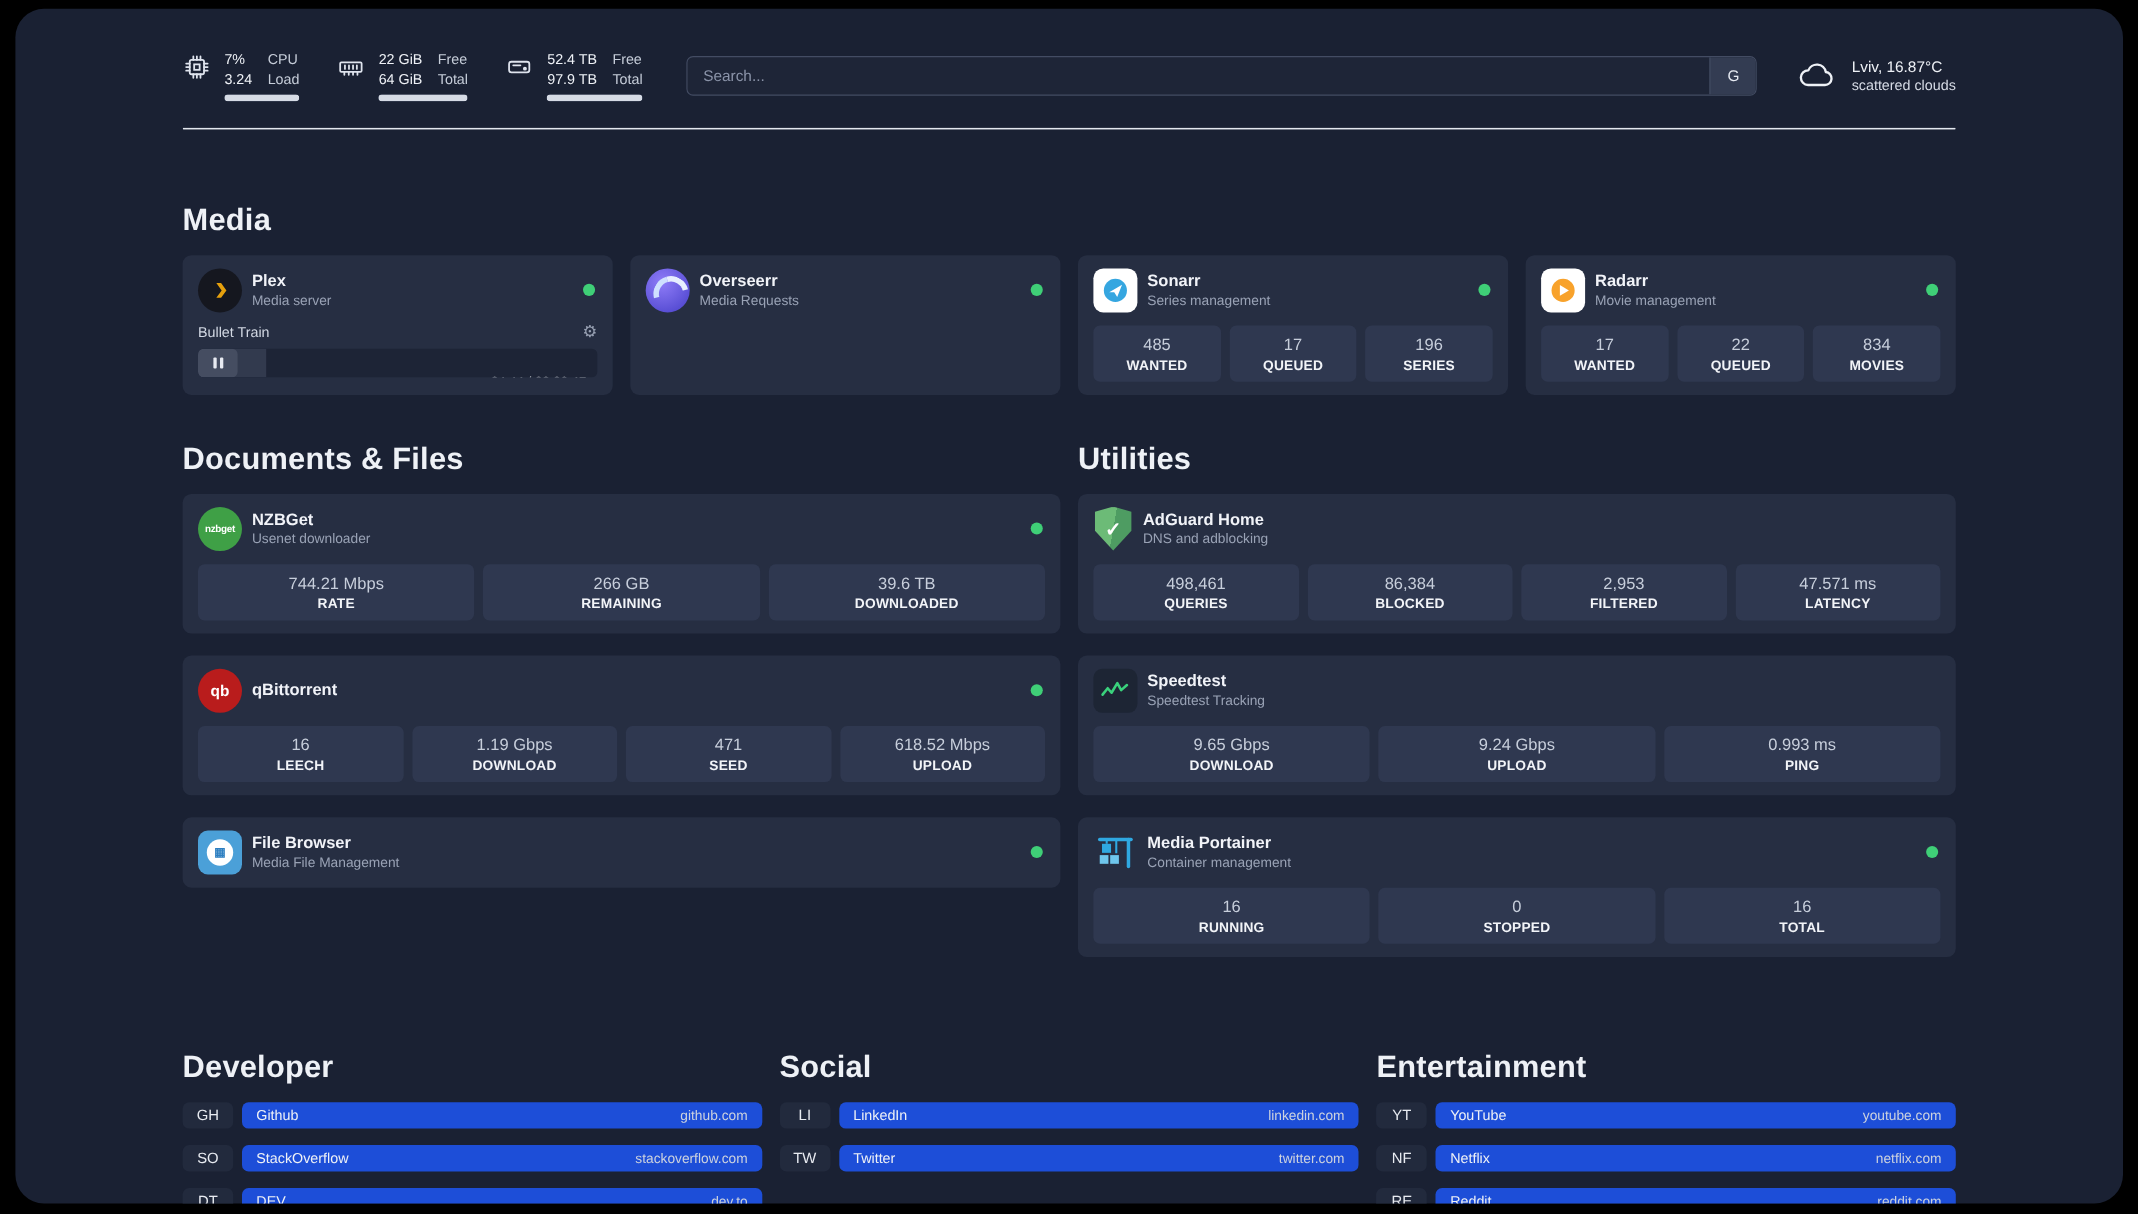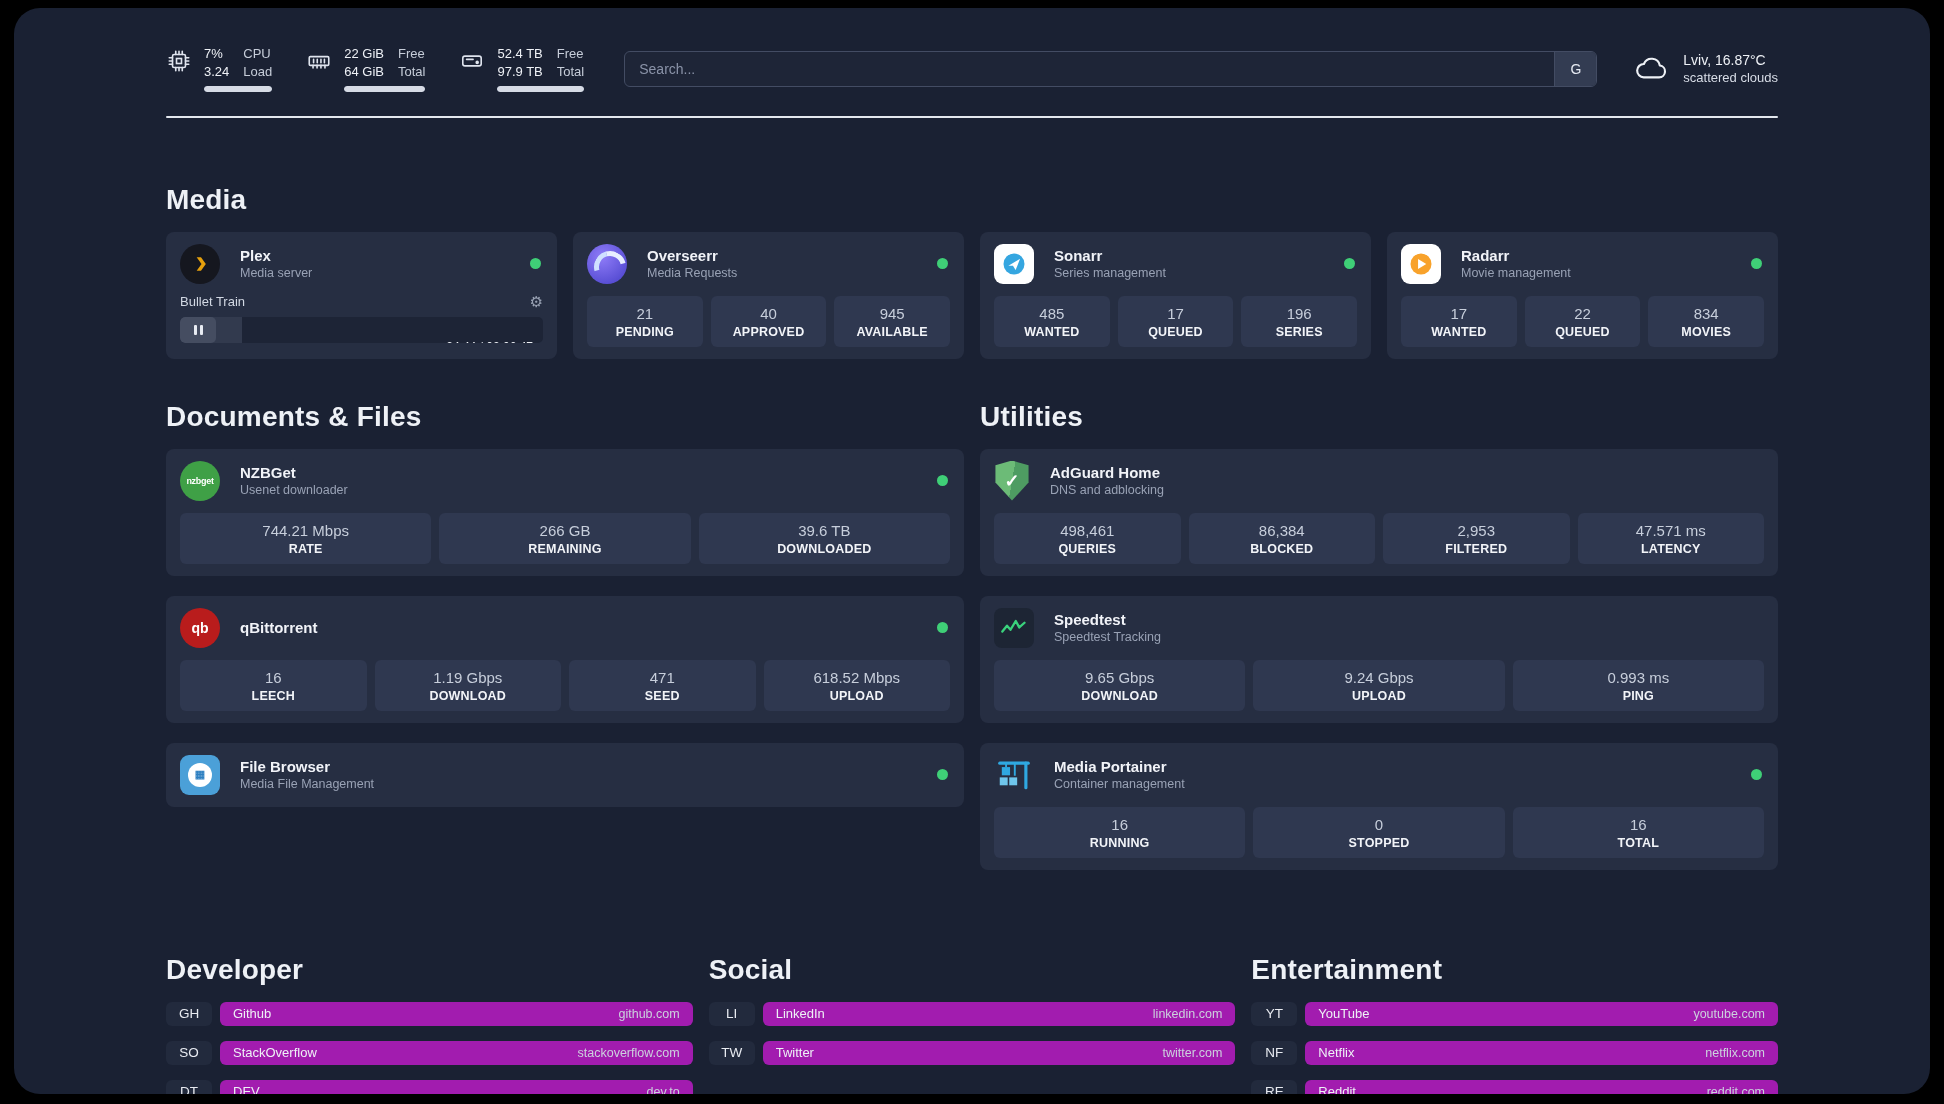--- a/index.html
+++ b/index.html
@@ -31,21 +31,21 @@
   .weather-cond { font-size:13px; color:#d7dce6; }
 
   .divider { margin-top:24px; border-top:2px solid #e3e7ee; border-radius:2px; }
 
   
   .section-title { color:#eef1f6; font-size:28px; font-weight:600; letter-spacing:.2px; }
   .media-section { margin-top:66px; }
   .media-grid { margin-top:16px; display:grid; grid-template-columns:repeat(4,1fr); gap:16px; }
 
   .card { background:#262e42; border-radius:8px; padding:12px 14px; cursor:pointer; }
-  .card-head { display:flex; align-items:center; gap:20px; }
+  .card-head { display:flex; align-items:center; gap:9px; }
   .app-meta { flex:1; display:flex; flex-direction:column; gap:2px; }
   .app-name { color:#f1f3f8; font-size:15px; font-weight:600; }
   .app-desc { color:#99a2b5; font-size:12.5px; }
   .status-dot { width:11px; height:11px; border-radius:50%; background:#3fcf77; margin-right:2px; }
 
   .stats-row { display:flex; gap:8px; margin-top:12px; }
   .stat { flex:1; background:#2f3850; border-radius:6px; padding:9px 6px 8px 6px; text-align:center; }
   .stat-value { color:#c7cedb; font-size:15px; }
   .stat-label { color:#f2f4f8; font-size:12.5px; font-weight:700; margin-top:3px; letter-spacing:.2px; }
 
@@ -78,21 +78,21 @@
   
   .cols { display:grid; grid-template-columns:1fr 1fr; gap:16px; margin-top:42px; }
   .col .section-title { display:block; }
   .col-cards { margin-top:16px; display:flex; flex-direction:column; gap:20px; }
 
   
   .bookmarks { display:grid; grid-template-columns:1fr 1fr 1fr; gap:16px; margin-top:84px; }
   .bm-rows { margin-top:16px; display:flex; flex-direction:column; gap:15px; }
   .bm-row { display:flex; align-items:stretch; gap:8px; height:24px; cursor:pointer; }
   .bm-abbr { width:46px; background:#222a3d; border-radius:6px; display:flex; align-items:center; justify-content:center; color:#e8ebf1; font-size:13.5px; }
-  .bm-pill { flex:1; background:#a21caf; border-radius:6px; display:flex; align-items:center; justify-content:space-between; padding:0 13px; }
+  .bm-pill { flex:1; background:#1d4ed8; border-radius:6px; display:flex; align-items:center; justify-content:space-between; padding:0 13px; }
   .bm-name { color:#eef1f6; font-size:13px; }
   .bm-url { color:#ccd2de; font-size:12.5px; }
 </style>
 </head>
 <body>
 
 <div class="app">
 
   <div class="topbar">
     <div class="resources">
@@ -227,34 +227,20 @@
       </div>
 
       <div class="card">
         <div class="card-head">
           <span class="app-icon overseerr-icon"></span>
           <div class="app-meta">
             <div class="app-name">Overseerr</div>
             <div class="app-desc">Media Requests</div>
           </div>
           <span class="status-dot"></span>
-        </div>
-        <div class="stats-row">
-          <div class="stat">
-            <div class="stat-value">21</div>
-            <div class="stat-label">PENDING</div>
-          </div>
-          <div class="stat">
-            <div class="stat-value">40</div>
-            <div class="stat-label">APPROVED</div>
-          </div>
-          <div class="stat">
-            <div class="stat-value">945</div>
-            <div class="stat-label">AVAILABLE</div>
-          </div>
         </div>
       </div>
 
       <div class="card">
         <div class="card-head">
           <span class="app-icon sq-white">
             <svg viewBox="0 0 24 24" width="28" height="28">
                 <circle cx="12" cy="12" r="9" fill="#35a6e0"></circle>
                 <path d="M7.2 13.4l10-5.8-3.8 9.6-2.3-3.8z" fill="#fff"></path>
               </svg>

